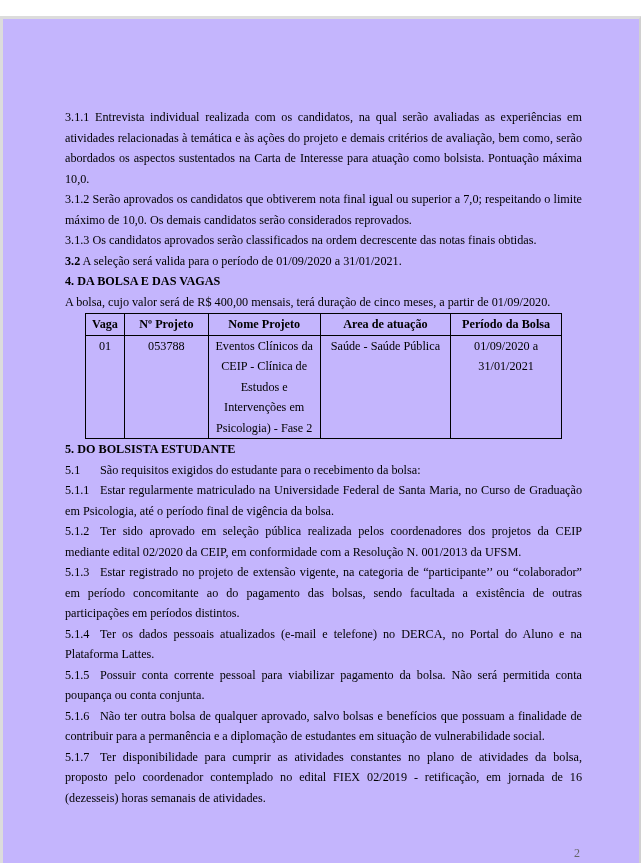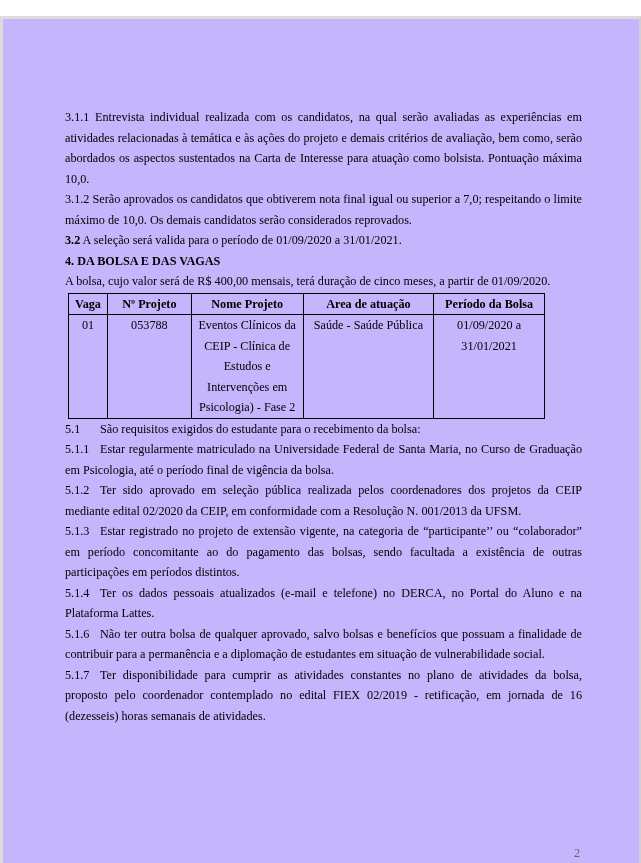--- a/index.html
+++ b/index.html
@@ -18,39 +18,40 @@
     }
     .content {
       position: absolute; left: 62px; top: 88px; width: 517px;
       font-size: 12.2px; line-height: 20.5px;
     }
     p { margin: 0; text-align: justify; }
     .heading { font-weight: bold; }
     .num { font-weight: bold; }
     .num-tab { font-weight: normal; display: inline-block; width: 35px; }
     table.vagas {
-      border-collapse: collapse; margin-left: 3px; width: 477px;
+      border-collapse: collapse; margin-left: 20px; width: 477px;
       font-size: 12.2px; line-height: 20.5px; margin-top: 1px; margin-bottom: 0;
     }
     table.vagas th, table.vagas td {
       border: 1px solid #000; text-align: center; vertical-align: top; padding: 0 3px;
     }
     table.vagas th { font-weight: bold; }
     .page-number {
       position: absolute; left: 571px; top: 827px;
       font-size: 12px; color: #666;
     }
   </style>
 </head>
 <body>
 
 <div class="page-frame">
   <div class="content">
     <p>3.1.1 Entrevista individual realizada com os candidatos, na qual serão avaliadas as experiências em atividades relacionadas à temática e às ações do projeto e demais critérios de avaliação, bem como, serão abordados os aspectos sustentados na Carta de Interesse para atuação como bolsista. Pontuação máxima 10,0.</p>
     <p>3.1.2 Serão aprovados os candidatos que obtiverem nota final igual ou superior a 7,0; respeitando o limite máximo de 10,0. Os demais candidatos serão considerados reprovados.</p>
+    <p>3.1.3 Os candidatos aprovados serão classificados na ordem decrescente das notas finais obtidas.</p>
     <p><span class="num">3.2</span><span> A seleção será valida para o período de 01/09/2020 a 31/01/2021.</span></p>
     <p class="heading">4. DA BOLSA E DAS VAGAS</p>
     <p>A bolsa, cujo valor será de R$ 400,00 mensais, terá duração de cinco meses, a partir de 01/09/2020.</p>
 
     <table class="vagas">
       <colgroup>
         <col style="width:39px">
           <col style="width:84px">
           <col style="width:112px">
           <col style="width:131px">
@@ -69,23 +70,25 @@
         <tr>
           <td>01</td>
           <td>053788</td>
           <td>Eventos Clínicos da CEIP - Clínica de Estudos e Intervenções em Psicologia) - Fase 2</td>
           <td>Saúde - Saúde Pública</td>
           <td>01/09/2020 a 31/01/2021</td>
         </tr>
       </tbody>
     </table>
 
+    <p class="heading">5. DO BOLSISTA ESTUDANTE</p>
     <p><span class="num-tab">5.1</span><span>São requisitos exigidos do estudante para o recebimento da bolsa:</span></p>
     <p><span class="num-tab">5.1.1</span><span>Estar regularmente matriculado na Universidade Federal de Santa Maria, no Curso de Graduação em Psicologia, até o período final de vigência da bolsa.</span></p>
     <p><span class="num-tab">5.1.2</span><span>Ter sido aprovado em seleção pública realizada pelos coordenadores dos projetos da CEIP mediante edital 02/2020 da CEIP, em conformidade com a Resolução N. 001/2013 da UFSM.</span></p>
     <p><span class="num-tab">5.1.3</span><span>Estar registrado no projeto de extensão vigente, na categoria de “participante’’ ou “colaborador” em período concomitante ao do pagamento das bolsas, sendo facultada a existência de outras participações em períodos distintos.</span></p>
     <p><span class="num-tab">5.1.4</span><span>Ter os dados pessoais atualizados (e-mail e telefone) no DERCA, no Portal do Aluno e na Plataforma Lattes.</span></p>
+    <p><span class="num-tab">5.1.5</span><span>Possuir conta corrente pessoal para viabilizar pagamento da bolsa. Não será permitida conta poupança ou conta conjunta.</span></p>
     <p><span class="num-tab">5.1.6</span><span>Não ter outra bolsa de qualquer aprovado, salvo bolsas e benefícios que possuam a finalidade de contribuir para a permanência e a diplomação de estudantes em situação de vulnerabilidade social.</span></p>
     <p><span class="num-tab">5.1.7</span><span>Ter disponibilidade para cumprir as atividades constantes no plano de atividades da bolsa, proposto pelo coordenador contemplado no edital FIEX 02/2019 - retificação, em jornada de 16 (dezesseis) horas semanais de atividades.</span></p>
   </div>
 
   <div class="page-number">2</div>
 </div>
 
 </body></html>

